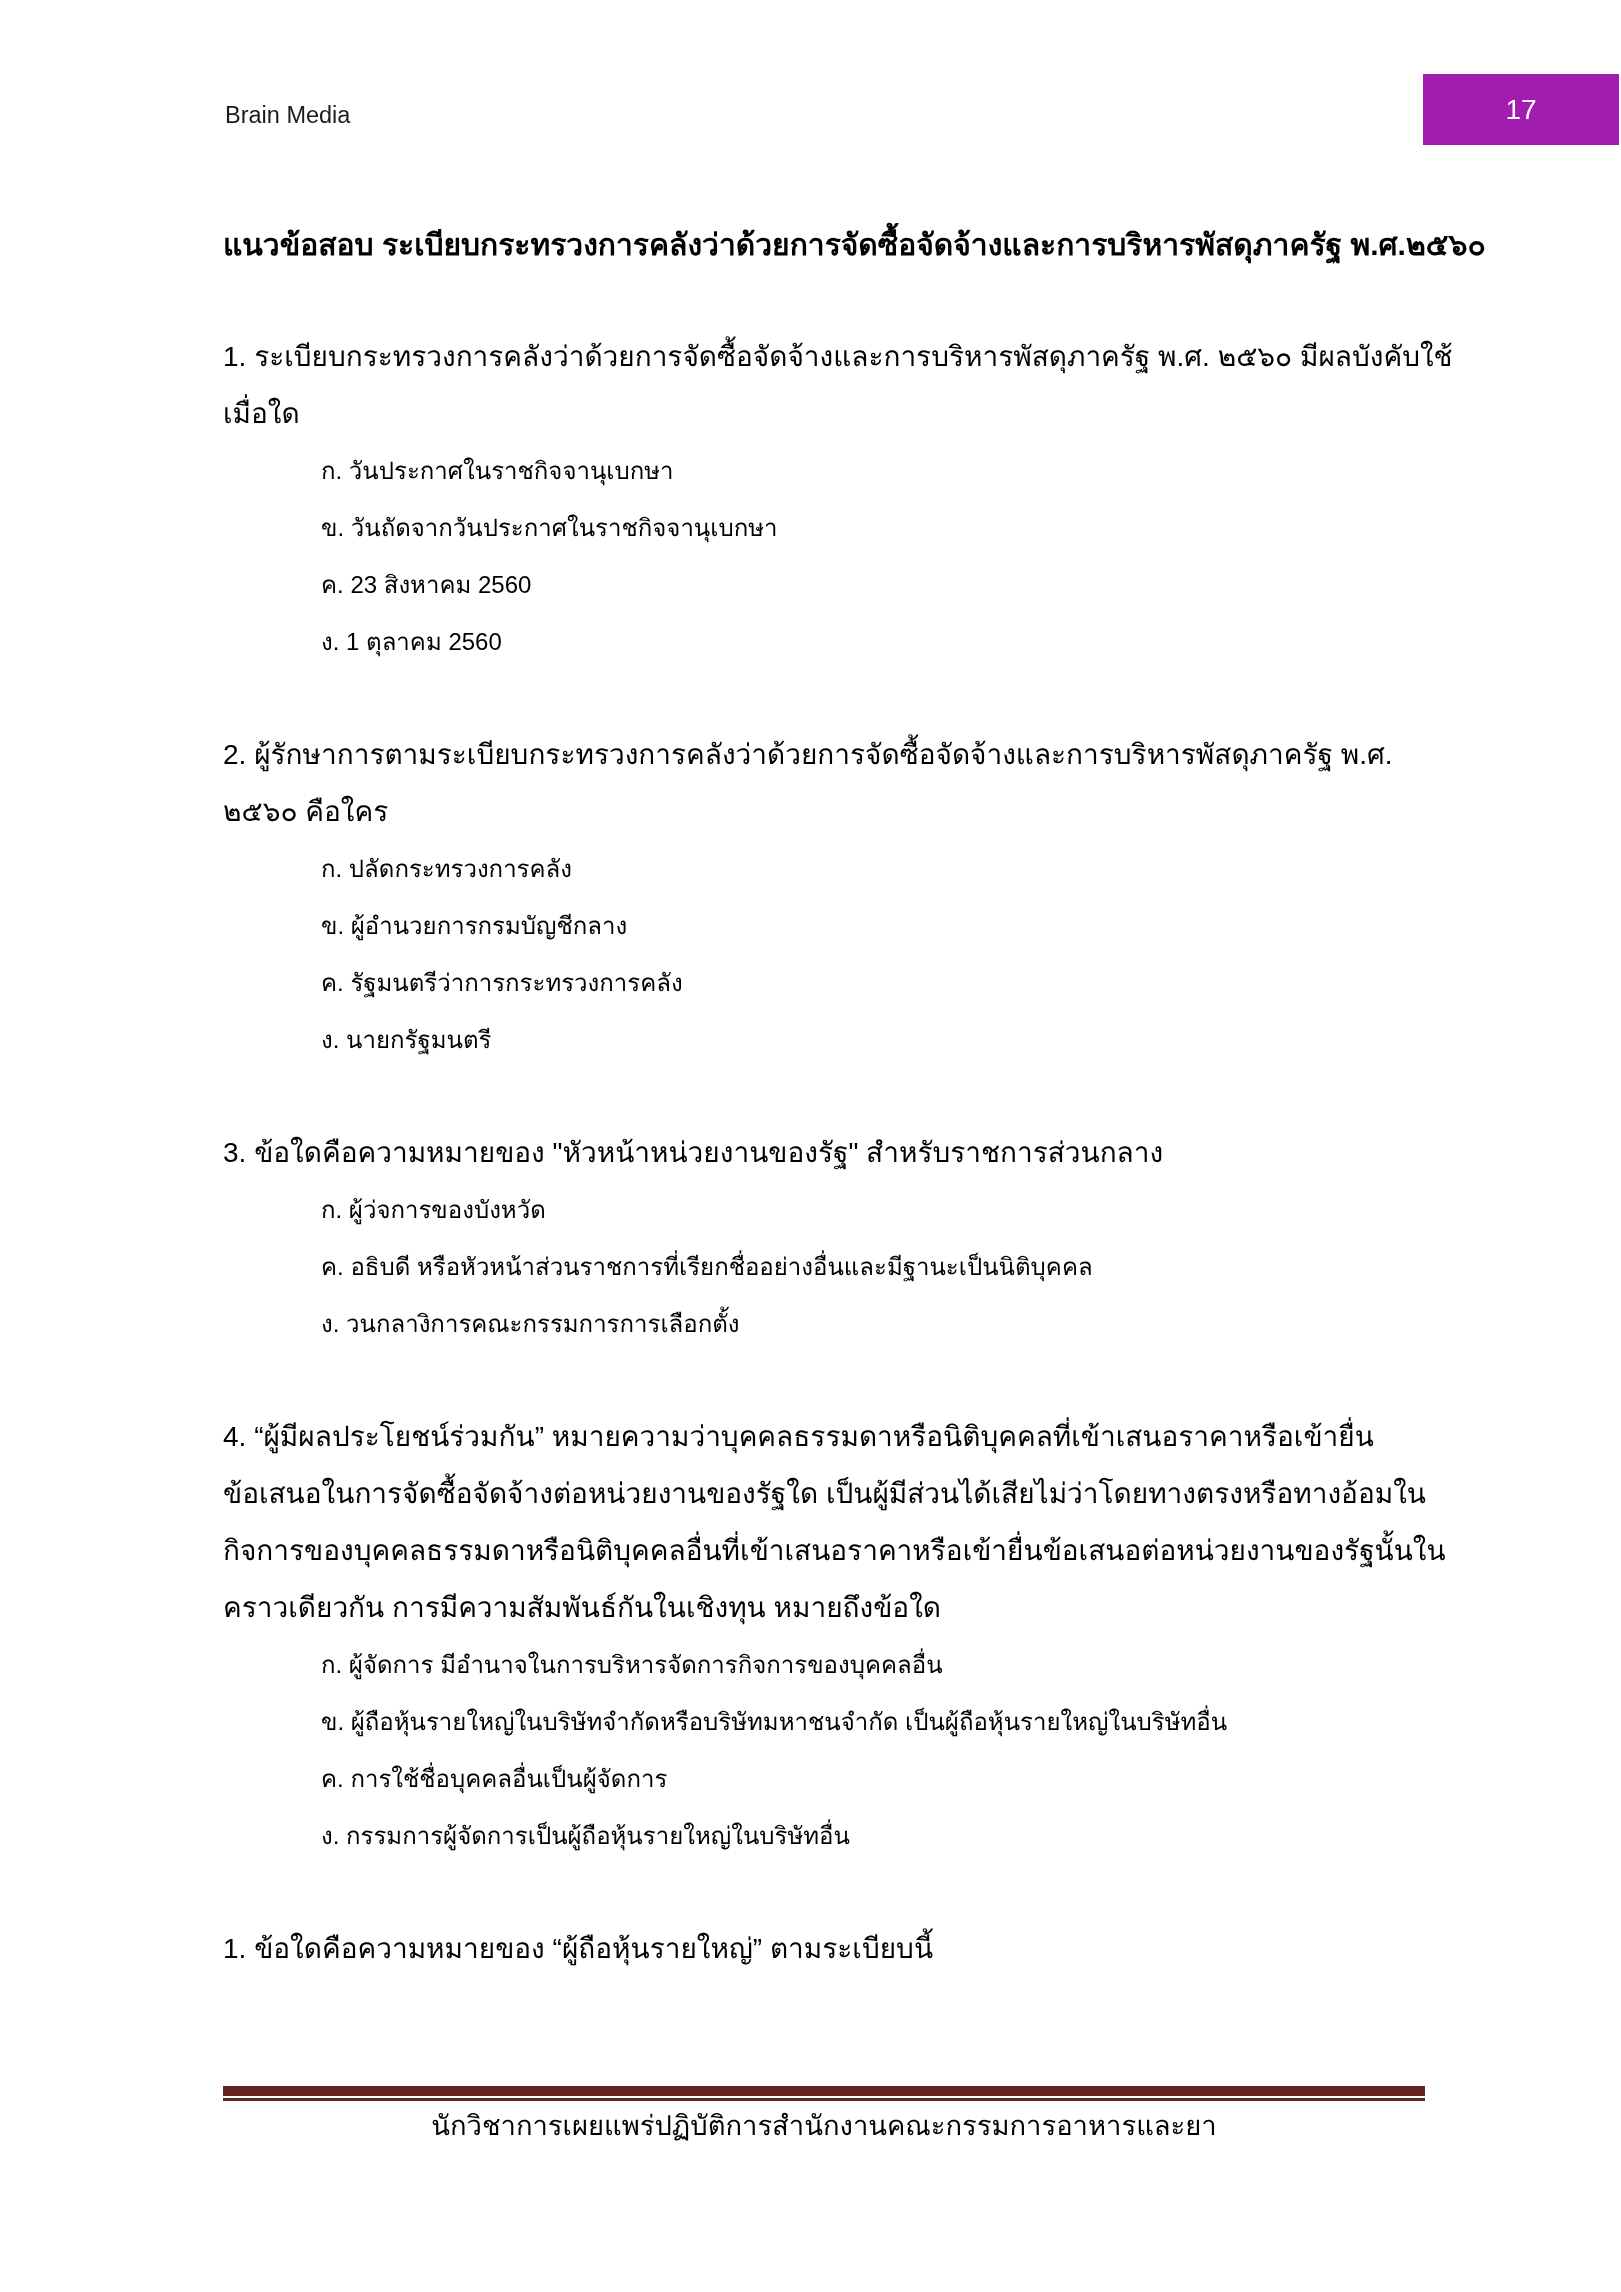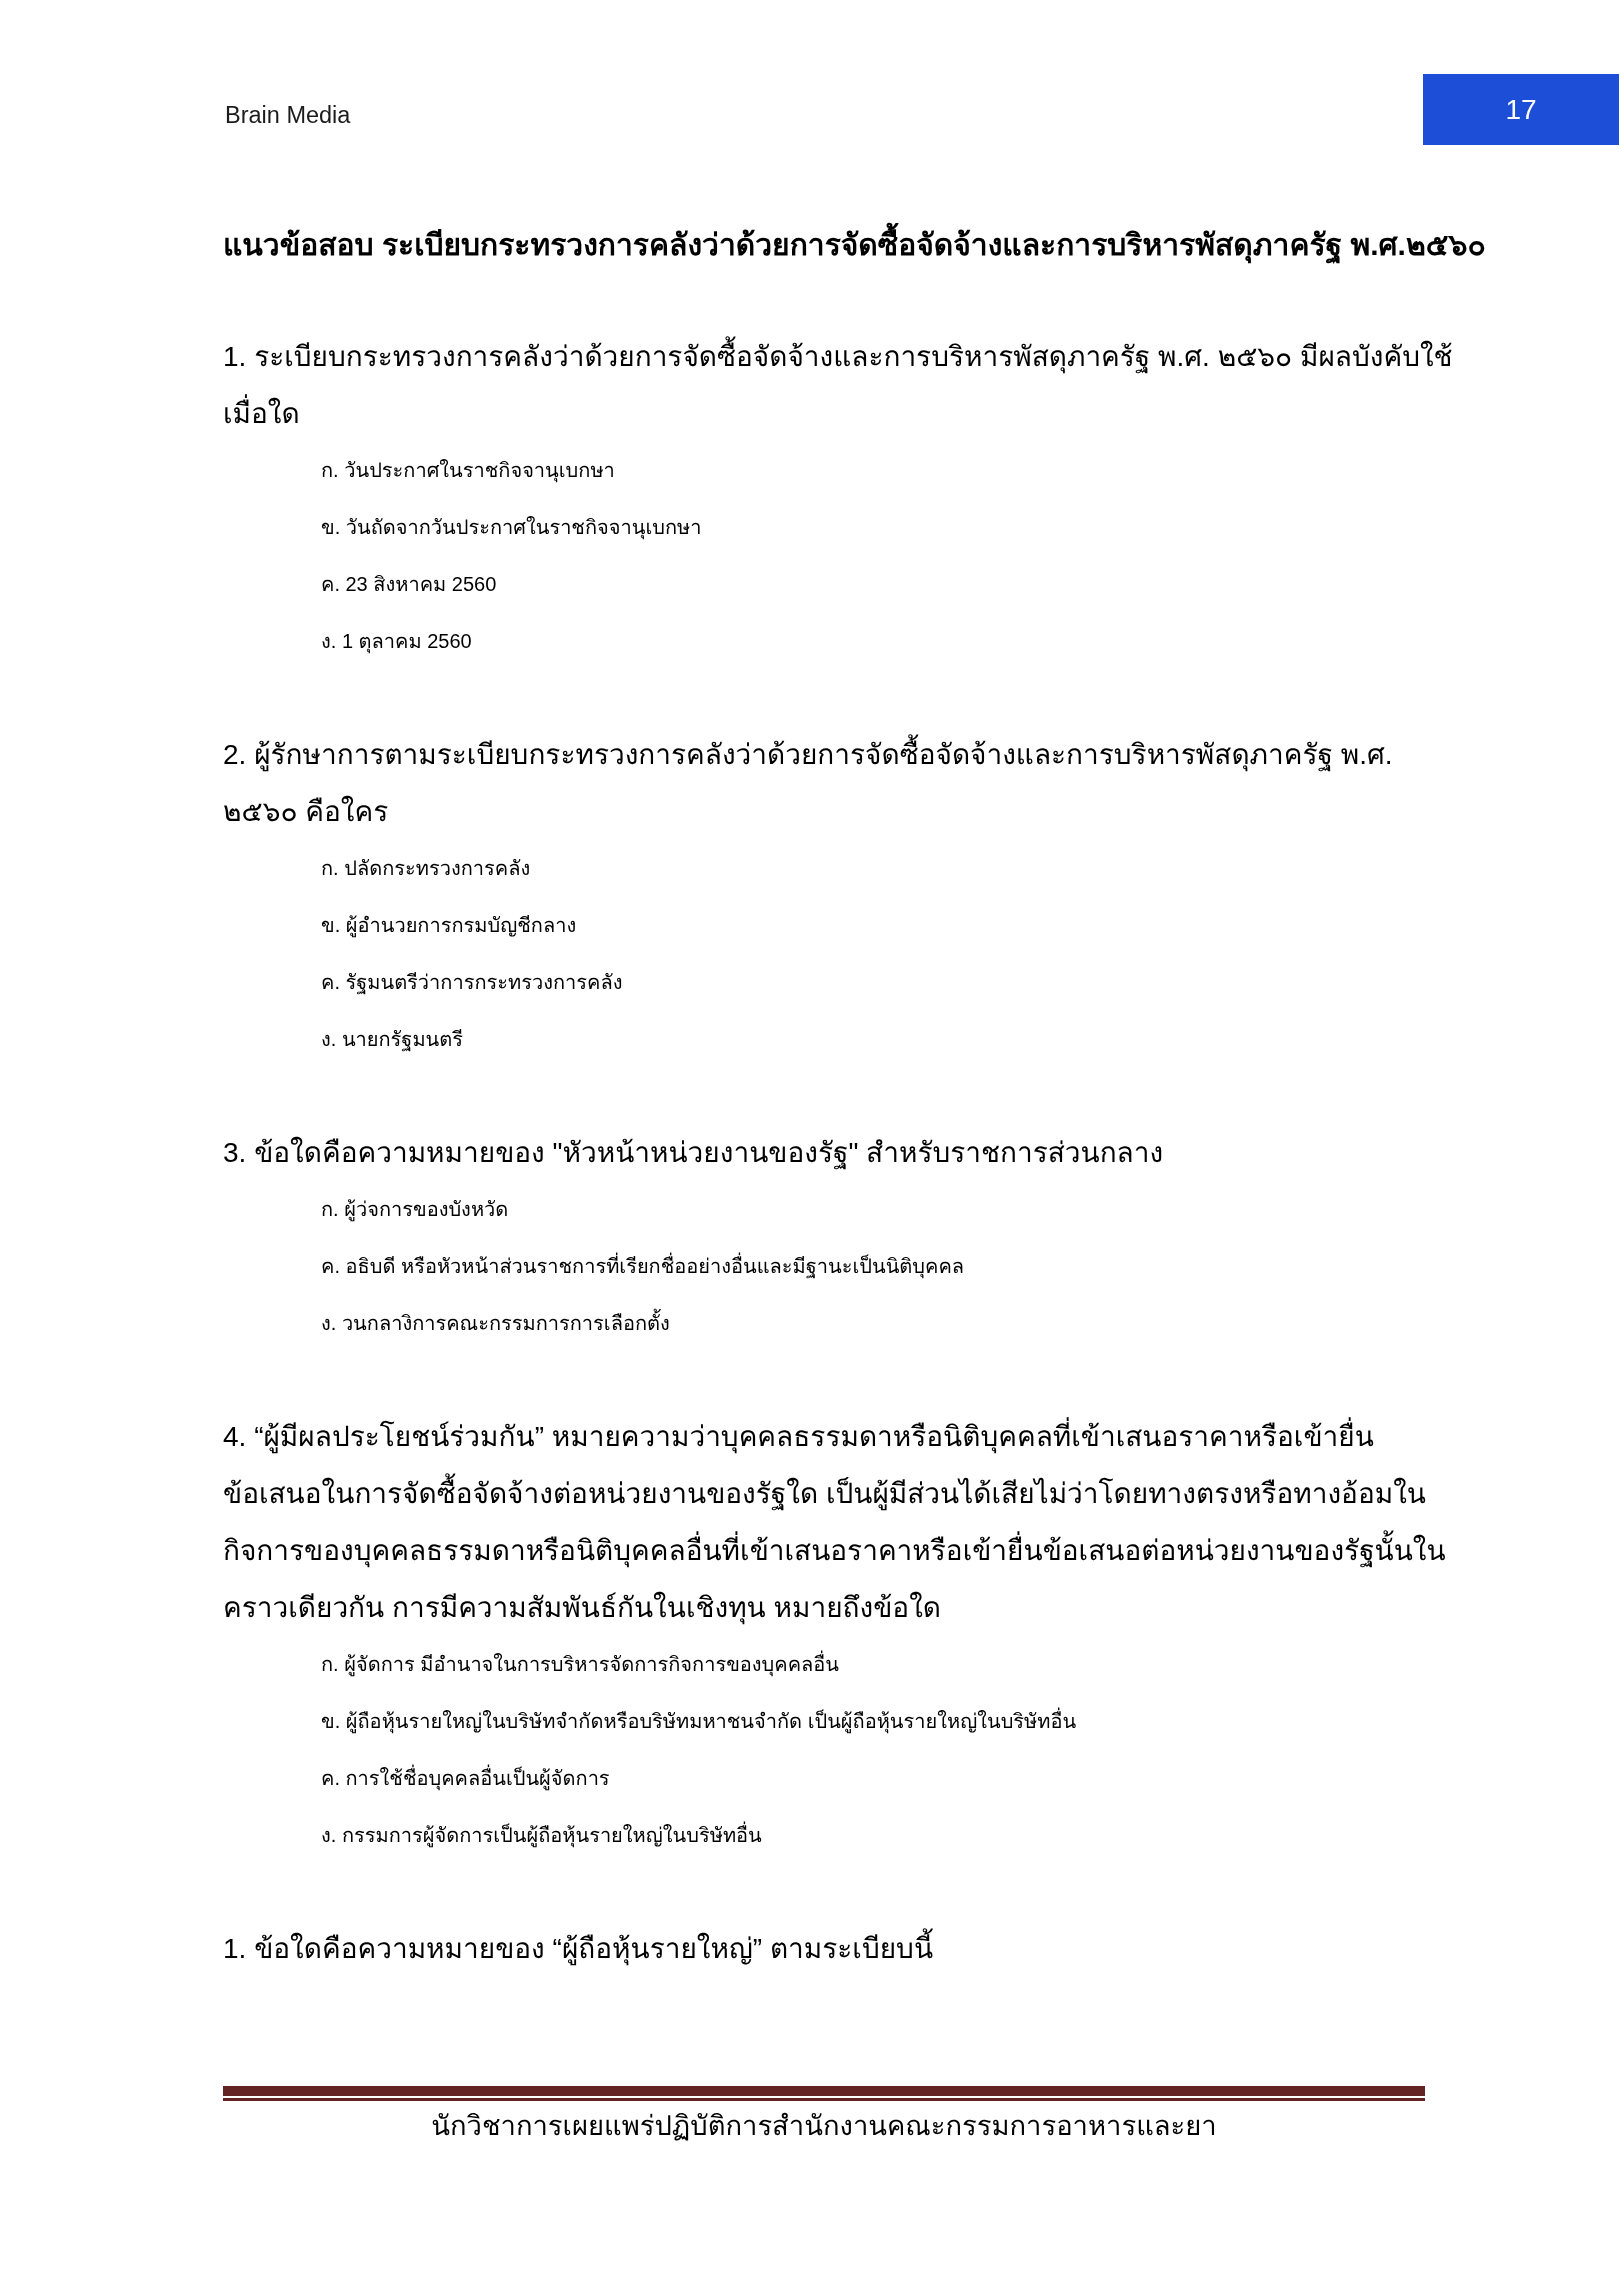--- a/index.html
+++ b/index.html
@@ -20,21 +20,21 @@
     top:102px;
     font-size:23.5px;
     color:#1c1c1c;
   }
   .page-num-box {
     position:absolute;
     left:1423px;
     top:74px;
     width:196px;
     height:71px;
-    background:#1d4ed8;
+    background:#a21caf;
     color:#ffffff;
     display:flex;
     align-items:center;
     justify-content:center;
     font-size:28px;
   }
   .content {
     position:absolute;
     left:223px;
     top:214px;
@@ -48,21 +48,21 @@
   }
   .q { margin-bottom:56px; }
   .q.q-extra-gap { margin-top:54px; }
   .q-line {
     font-size:28px;
     line-height:57px;
     white-space:nowrap;
   }
   .options { margin-left:98px; }
   .option {
-    font-size:20px;
+    font-size:24px;
     line-height:57px;
     white-space:nowrap;
   }
   .footer {
     position:absolute;
     left:223px;
     top:2086px;
     width:1202px;
   }
   .rule-thick { height:9.8px; background:#632423; }

